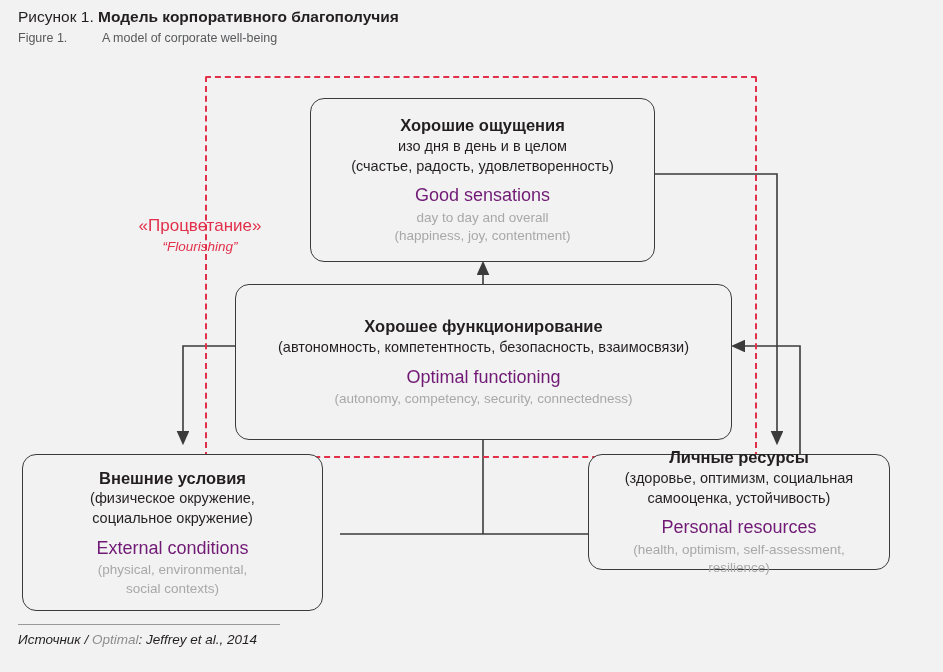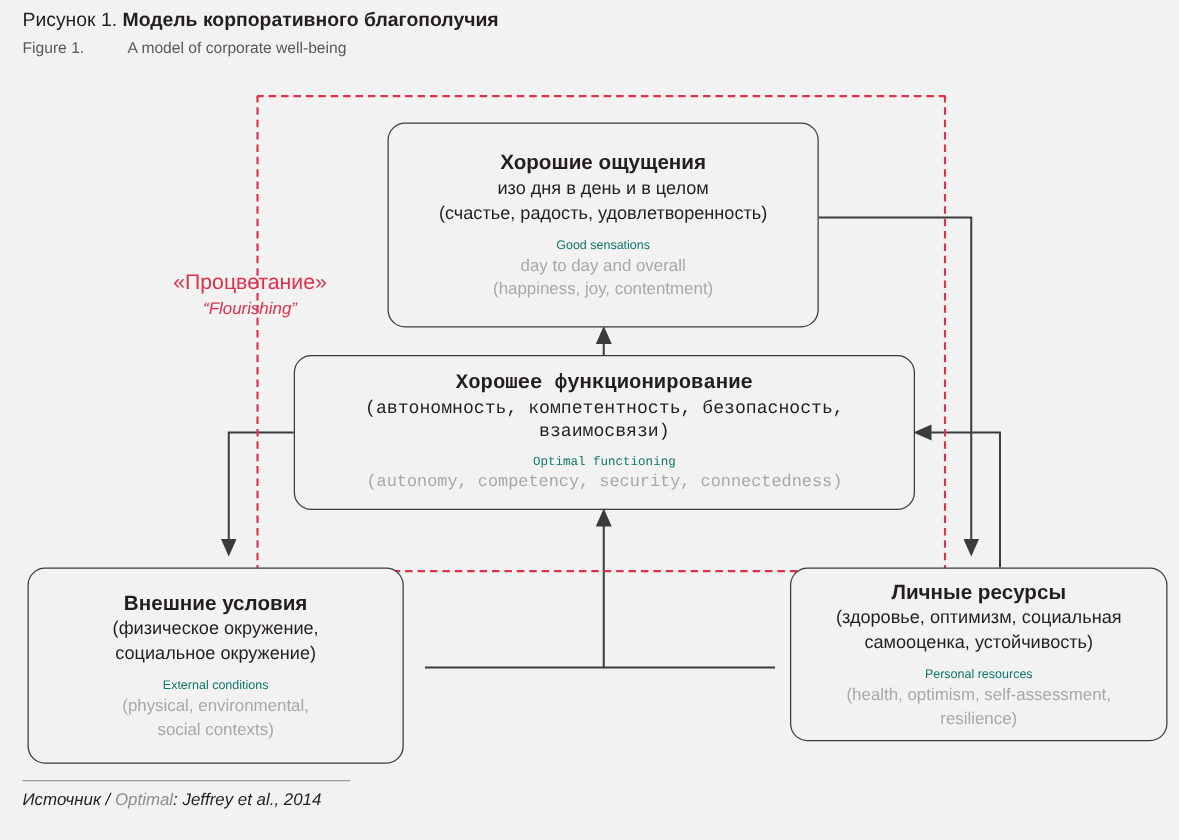--- a/index.html
+++ b/index.html
@@ -111,22 +111,22 @@
     color: #231f20;
     line-height: 1.25;
   }
   .node .t-ru-sub {
     font-size: 14.5px;
     color: #231f20;
     line-height: 1.3;
     margin-top: 1px;
   }
   .node .t-en-main {
-    font-size: 10px;
-    color: #0f766e;
+    font-size: 18px;
+    color: #701a75;
     line-height: 1.3;
     margin-top: 9px;
   }
   .node .t-en-sub {
     font-size: 13.5px;
     color: #a8a8a8;
     line-height: 1.3;
     margin-top: 1px;
   }
 
@@ -134,34 +134,33 @@
     left: 310px;
     top: 42px;
     width: 345px;
     height: 164px;
     align-items: center;
   }
   #node-optimal-functioning {
     left: 235px;
     top: 228px;
     width: 497px;
-    height: 124px;
-    font-family: Liberation Mono, monospace;
+    height: 156px;
   }
   #node-external-conditions {
     left: 22px;
     top: 398px;
     width: 301px;
     height: 157px;
   }
   #node-personal-resources {
-    left: 632px;
+    left: 588px;
     top: 398px;
     width: 302px;
-    height: 139px;
+    height: 116px;
   }
 
   
   .source-rule {
     position: absolute;
     left: 18px;
     top: 624px;
     width: 262px;
     height: 1px;
     background: #9a9a9a;

